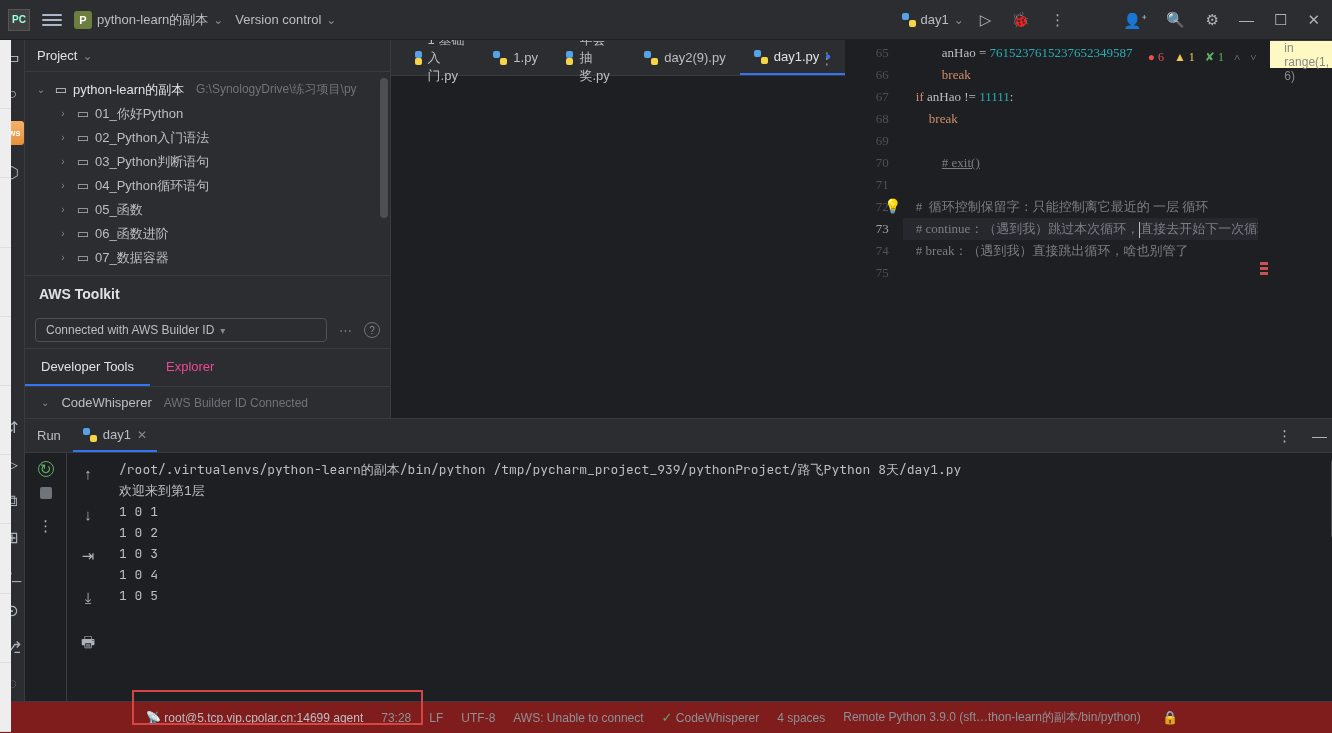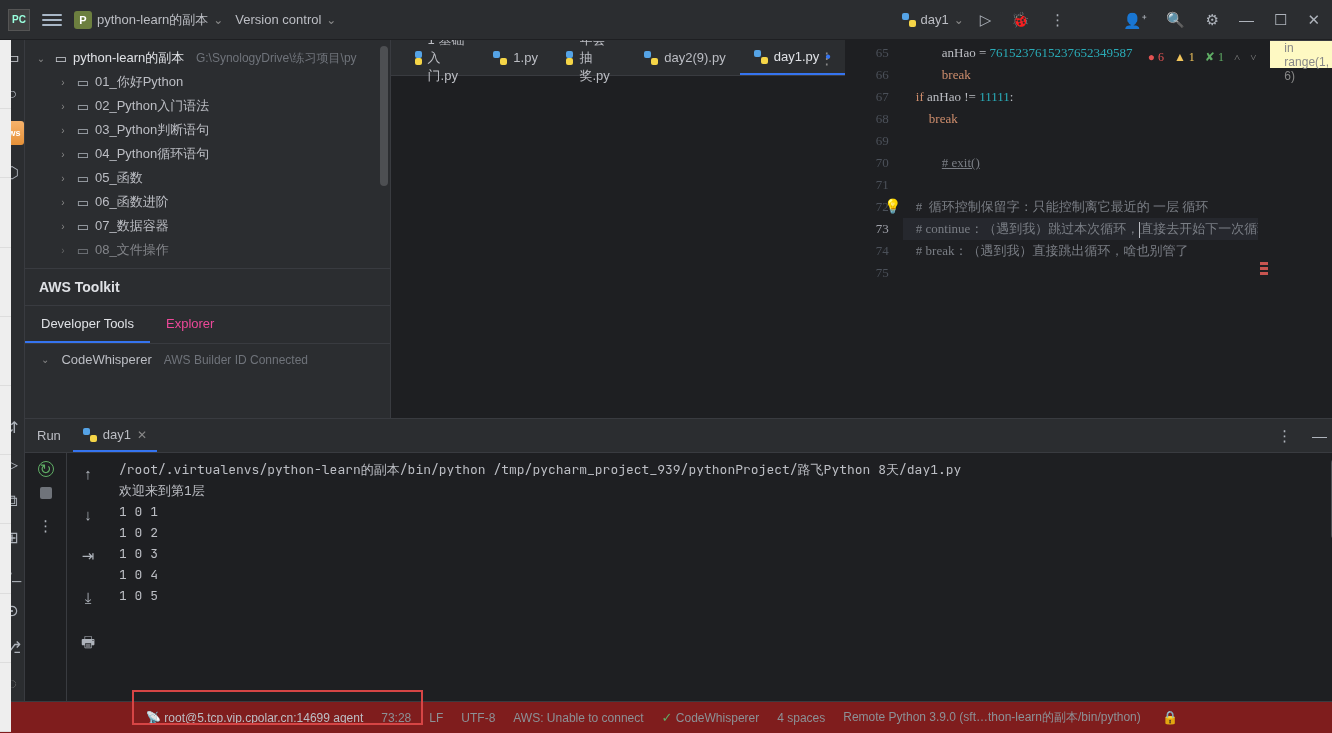--- a/index.html
+++ b/index.html
@@ -163,20 +163,24 @@
       <div class="rail-icon">⊞</div>
       <div class="rail-icon">&gt;_</div>
       <div class="rail-icon">⊙</div>
       <div class="rail-icon">⎇</div>
       <div class="rail-icon" style="color:#888">◌</div>
     </div>
 
     <div class="mid">
       <div class="top-half">
         <div class="sidebar">
+          <div class="sb-header">
+            <span style="color:#dfe1e5">Project</span>
+            <span class="chev-down"></span>
+          </div>
           <div class="tree">
             <div class="tree-item root">
               <span class="exp">⌄</span>
               <span class="fold">▭</span>
               <span style="color:#dfe1e5">python-learn的副本</span>&nbsp;
               <span class="root-path">G:\SynologyDrive\练习项目\py</span>
             </div>
             <div class="tree-item" style="padding-left:30px">
                 <span class="exp">›</span>
                 <span class="fold">▭</span>
@@ -213,20 +217,28 @@
                 <span>07_数据容器</span>
               </div>
             <div class="tree-item" style="padding-left:30px;opacity:0.6">
                 <span class="exp">›</span>
                 <span class="fold">▭</span>
                 <span>08_文件操作</span>
               </div>
             <div class="scroll-thumb"></div>
           </div>
           <div class="aws-sec">AWS Toolkit</div>
+          <div class="aws-conn">
+            <div class="aws-conn-box">
+              <span>Connected with AWS Builder ID</span>
+              <span style="font-size:10px;color:#888">▾</span>
+            </div>
+            <span class="aws-dots">⋯</span>
+            <span class="aws-help">?</span>
+          </div>
           <div class="dev-tabs">
             <div class="dev-tab active">Developer Tools</div>
             <div class="dev-tab">Explorer</div>
           </div>
           <div class="cw-row">
             <span class="exp">⌄</span>
             <span class="cw-name">CodeWhisperer</span>
             <span class="cw-status">AWS Builder ID Connected</span>
           </div>
         </div>

